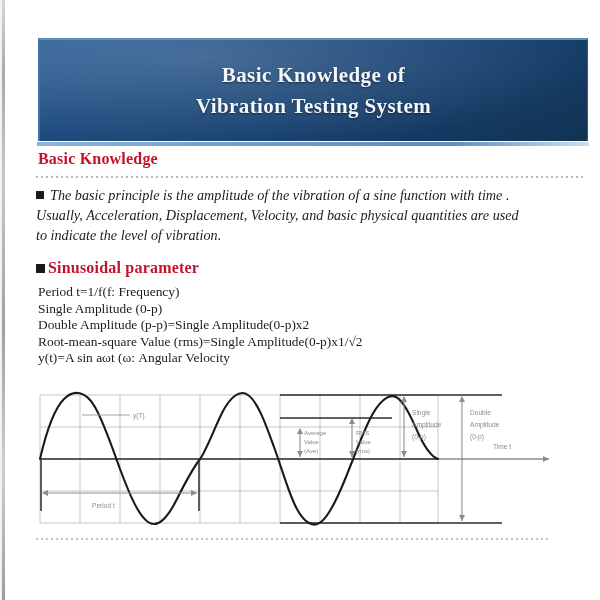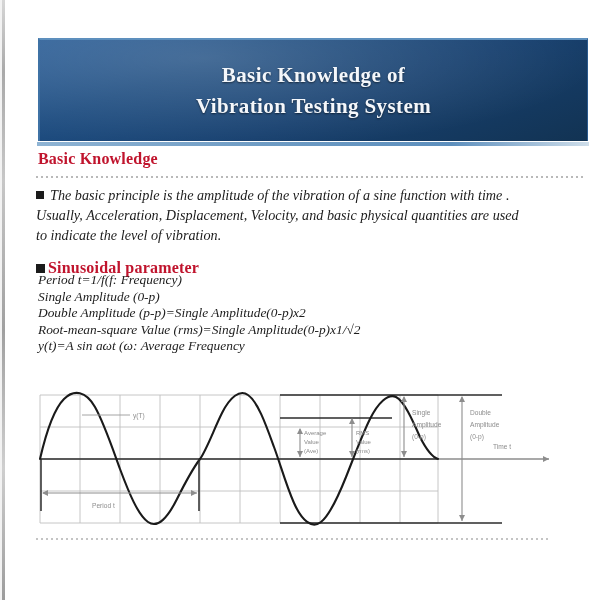--- a/index.html
+++ b/index.html
@@ -138,23 +138,22 @@
     align-items: center;
   }
   #sec-sinusoidal .sq-bullet {
     width: 9px; height: 9px;
     margin-right: 3px;
     vertical-align: 0;
   }
   #formula-list {
     position: absolute;
     left: 38px;
-    top: 272px;
+    top: 284px;
     width: 460px;
-    font-style: italic;
   }
   .formula-line {
     font-size: 13.4px;
     line-height: 16.5px;
     color: #1c1c1c;
     white-space: nowrap;
   }
 
   
   #waveform-figure {
@@ -220,21 +219,21 @@
   <div id="sec-sinusoidal">
     <span class="sq-bullet"></span>
       <span class="sec-heading-red">Sinusoidal parameter</span>
   </div>
 
   <div id="formula-list">
     <div class="formula-line">Period t=1/f(f: Frequency)</div>
     <div class="formula-line">Single Amplitude  (0-p)</div>
     <div class="formula-line">Double Amplitude (p-p)=Single Amplitude(0-p)x2</div>
     <div class="formula-line">Root-mean-square Value (rms)=Single Amplitude(0-p)x1/√2</div>
-    <div class="formula-line">y(t)=A sin aωt (ω: Average Frequency</div>
+    <div class="formula-line">y(t)=A sin aωt (ω: Angular Velocity</div>
   </div>
 
   <div id="waveform-figure">
     <svg width="548" height="138" viewBox="0 0 548 138" xmlns="http://www.w3.org/2000/svg">
       <defs>
         <marker id="arrEnd" markerWidth="7" markerHeight="7" refX="6" refY="3" orient="auto" markerUnits="userSpaceOnUse">
           <path d="M0,0 L6,3 L0,6 z" fill="#8d8d8d"></path>
         </marker>
         <marker id="arrStart" markerWidth="7" markerHeight="7" refX="1" refY="3" orient="auto" markerUnits="userSpaceOnUse">
           <path d="M6,0 L0,3 L6,6 z" fill="#8d8d8d"></path>

